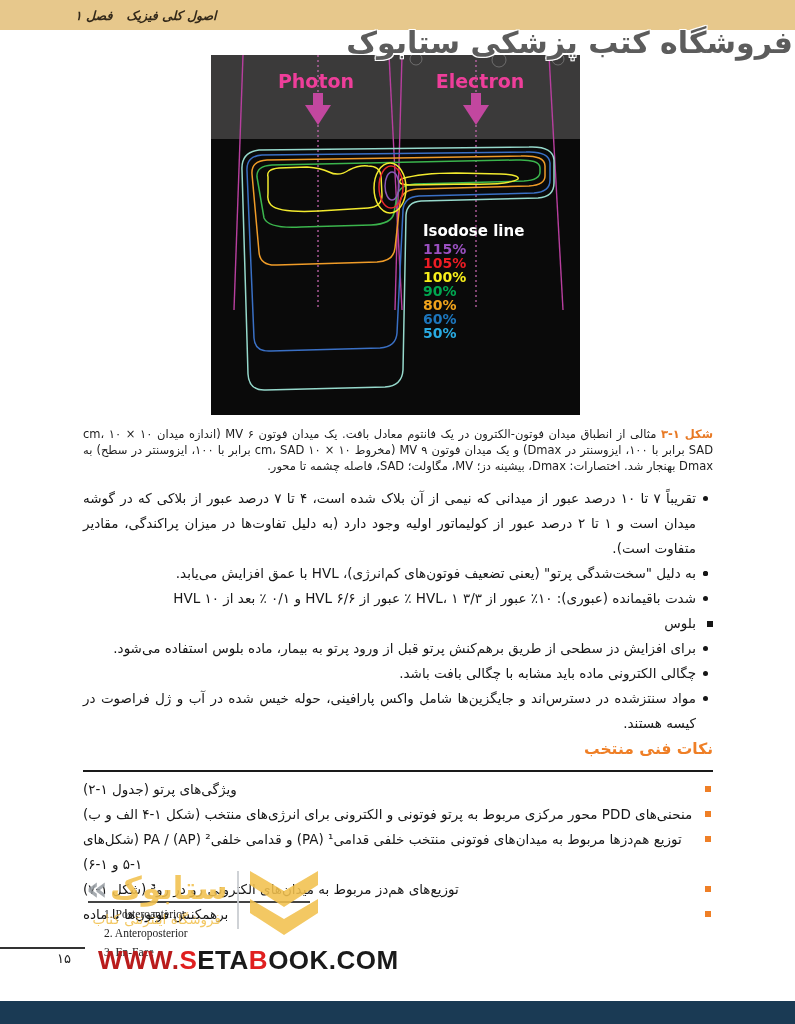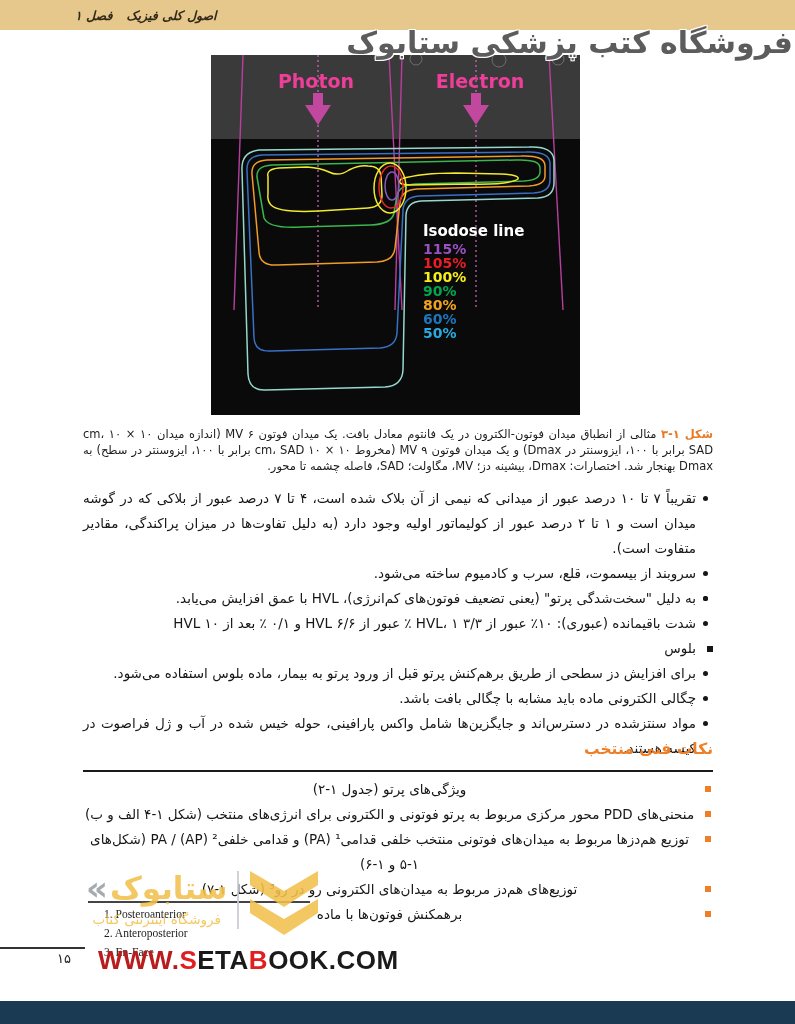--- a/index.html
+++ b/index.html
@@ -28,21 +28,21 @@
   ul.bullets li { position:relative; padding-right:17px; font-size:13.5px; line-height:25px; color:#161616; text-align:justify; }
   ul.bullets li .marker { position:absolute; top:10px; display:inline-block; }
   ul.bullets li.dot .marker { right:5px; width:5px; height:5px; border-radius:50%; background:#161616; }
   ul.bullets li.sq .marker { right:0; width:6px; height:6px; background:#161616; }
 
   .section-title { position:absolute; left:83px; top:740px; width:630px; direction:rtl; text-align:right;
                    font-size:15.5px; font-weight:bold; }
   .rule { position:absolute; left:83px; top:770px; width:630px; height:2px; background:#1a1a1a; }
 
   ul.tech { position:absolute; left:83px; top:777px; width:630px; list-style:none; direction:rtl; }
-  ul.tech li { position:relative; padding-right:17px; font-size:13.5px; line-height:25px; color:#161616; text-align:center; }
+  ul.tech li { position:relative; padding-right:17px; font-size:13.5px; line-height:25px; color:#161616; text-align:left; }
   ul.tech li .marker { position:absolute; right:2px; top:9px; width:6px; height:6px; display:inline-block; }
 
   
   .fn-sep { position:absolute; left:88px; top:901px; width:222px; height:1.5px; background:#444; }
   .footnotes { position:absolute; left:88px; top:905px; font-family:"Liberation Serif", serif; font-size:11.5px; line-height:19px; color:#222;margin-left:16px; }
 
   
   .wm-logo { position:absolute; left:86px; top:867px; display:flex; align-items:flex-start; opacity:0.88; z-index:3; }
   .wm-word-col { display:flex; flex-direction:column; }
   .wm-word-row { display:flex; align-items:center; direction:ltr; }
@@ -130,21 +130,20 @@
       </g>
     </svg>
   </figure>
 
   <div class="caption">
     <span class="cap-label">شکل ۱-۳</span><span> مثالی از انطباق میدان فوتون-الکترون در یک فانتوم معادل بافت. یک میدان فوتون ۶ MV (اندازه میدان ۱۰ × ۱۰ cm، SAD برابر با ۱۰۰، ایزوسنتر در Dmax) و یک میدان فوتون ۹ MV (مخروط ۱۰ × ۱۰ cm، SAD برابر با ۱۰۰، ایزوسنتر در سطح) به Dmax بهنجار شد. اختصارات: Dmax، بیشینه دز؛ MV، مگاولت؛ SAD، فاصله چشمه تا محور.</span>
   </div>
 
   <ul class="bullets">
     <li class="dot"><span class="marker"></span><span>تقریباً ۷ تا ۱۰ درصد عبور از میدانی که نیمی از آن بلاک شده است، ۴ تا ۷ درصد عبور از بلاکی که در گوشه میدان است و ۱ تا ۲ درصد عبور از کولیماتور اولیه وجود دارد (به دلیل تفاوت‌ها در میزان پراکندگی، مقادیر متفاوت است).</span></li>
-    <li class="dot"><span class="marker"></span><span>سروبند از بیسموت، قلع، سرب و کادمیوم ساخته می‌شود.</span></li>
     <li class="dot"><span class="marker"></span></li>
     <li class="dot"><span class="marker"></span><span>به دلیل "سخت‌شدگی پرتو" (یعنی تضعیف فوتون‌های کم‌انرژی)، HVL با عمق افزایش می‌یابد.</span></li>
     <li class="dot"><span class="marker"></span><span>شدت باقیمانده (عبوری): ۱۰٪ عبور از ۳/۳ HVL، ۱ ٪ عبور از ۶/۶ HVL و ۰/۱ ٪ بعد از ۱۰ HVL</span></li>
     <li class="sq"><span class="marker"></span><span>بلوس</span></li>
     <li class="dot"><span class="marker"></span><span>برای افزایش دز سطحی از طریق برهم‌کنش پرتو قبل از ورود پرتو به بیمار، ماده بلوس استفاده می‌شود.</span></li>
     <li class="dot"><span class="marker"></span><span>چگالی الکترونی ماده باید مشابه با چگالی بافت باشد.</span></li>
     <li class="dot"><span class="marker"></span><span>مواد سنتزشده در دسترس‌اند و جایگزین‌ها شامل واکس پارافینی، حوله خیس شده در آب و ژل فراصوت در کیسه هستند.</span></li>
   </ul>
 
   <h2 class="section-title" style="color: rgb(239, 127, 38);">نکات فنی منتخب</h2>

